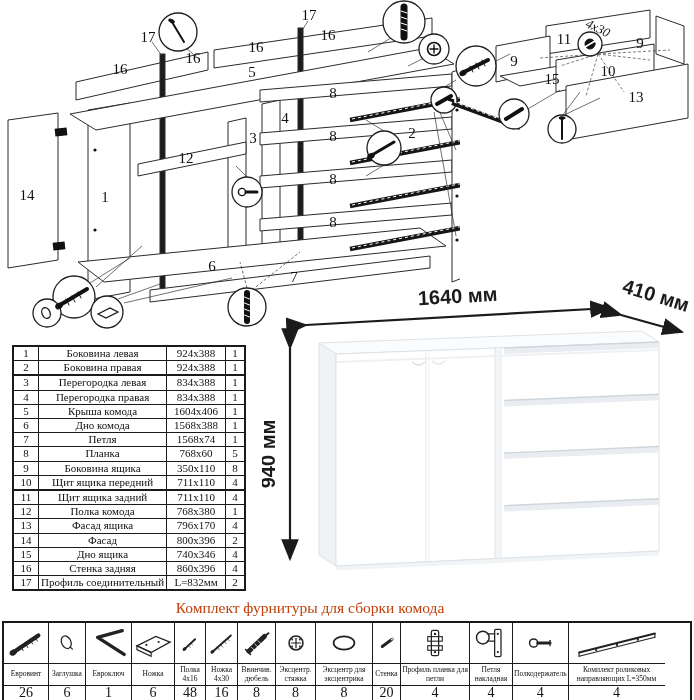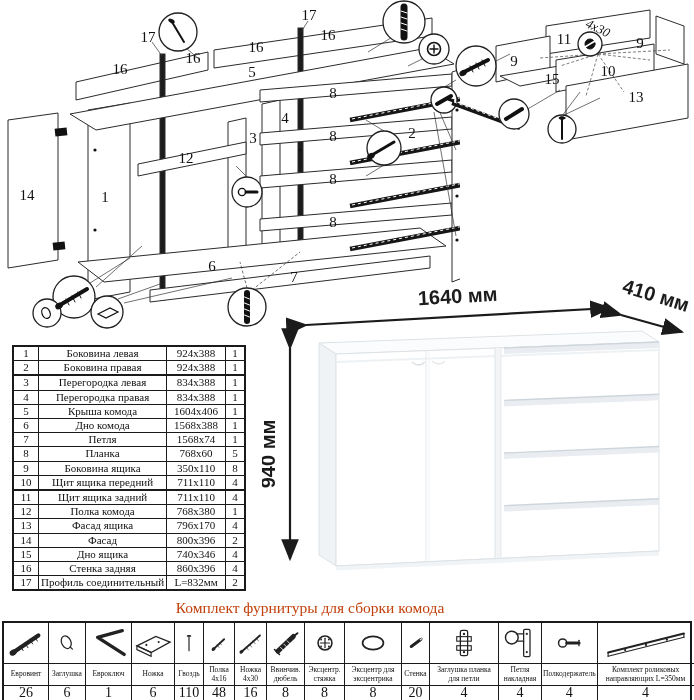--- a/index.html
+++ b/index.html
@@ -458,30 +458,20 @@
           <svg width="42" height="36" viewBox="0 0 44 38">
         <polygon class="hwline" points="5,22 25,12 40,18 20,29" stroke-width="1.4"></polygon>
         <polygon class="hwline" points="5,22 20,29 20,33 5,26" stroke-width="1.2"></polygon>
         <circle cx="15" cy="21" r="1.1" fill="#222"></circle>
             <circle cx="28" cy="18" r="1.1" fill="#222"></circle>
       </svg>
         </div>
       <div class="hw-label">Ножка</div>
       <div class="hw-qty">6</div>
     </div>
-    <div class="hw-col" style="flex:0 0 29px">
-      <div class="hw-icon">
-          <svg width="26" height="36" viewBox="0 0 44 38">
-        <line class="hwline" x1="22" y1="8" x2="22" y2="32" stroke-width="2"></line>
-        <ellipse cx="22" cy="7" rx="4" ry="1.5" fill="#222"></ellipse>
-      </svg>
-        </div>
-      <div class="hw-label">Гвоздь</div>
-      <div class="hw-qty">110</div>
-    </div>
     <div class="hw-col" style="flex:0 0 31px">
       <div class="hw-icon">
           <svg width="28" height="36" viewBox="0 0 44 38">
         <line class="hwline" x1="15" y1="27" x2="30" y2="13" stroke-width="3"></line>
         <g class="hwline" stroke-width="0.9">
               <line x1="19" y1="22" x2="22" y2="26"></line>
               <line x1="23" y1="18" x2="26" y2="22"></line>
             </g>
         <ellipse cx="13.5" cy="28.5" rx="3.4" ry="2.6" fill="#222" transform="rotate(-40 13.5 28.5)"></ellipse>
       </svg>
@@ -558,21 +548,21 @@
     <div class="hw-col" style="flex:0 0 69px">
       <div class="hw-icon">
           <svg width="40" height="36" viewBox="0 0 44 38">
         <rect class="hwline" x="18" y="5" width="8" height="28" rx="2" stroke-width="1.4"></rect>
         <rect class="hwline" x="14" y="12" width="16" height="5" stroke-width="1.2"></rect>
         <rect class="hwline" x="14" y="22" width="16" height="5" stroke-width="1.2"></rect>
         <circle cx="22" cy="9" r="1.3" fill="#222"></circle>
             <circle cx="22" cy="29" r="1.3" fill="#222"></circle>
       </svg>
         </div>
-      <div class="hw-label">Заглушка планка для петли</div>
+      <div class="hw-label">Профиль планка для петли</div>
       <div class="hw-qty">4</div>
     </div>
     <div class="hw-col" style="flex:0 0 43px">
       <div class="hw-icon">
           <svg width="40" height="36" viewBox="0 0 44 38">
         <rect class="hwline" x="26" y="4" width="7" height="30" rx="1.5" stroke-width="1.4"></rect>
         <circle class="hwline" cx="13" cy="13" r="7" stroke-width="1.6"></circle>
         <path class="hwline" d="M18,9 L26,9 M18,17 L26,17" stroke-width="1.4"></path>
         <circle cx="29.5" cy="9" r="1.2" fill="#222"></circle>
             <circle cx="29.5" cy="29" r="1.2" fill="#222"></circle>

